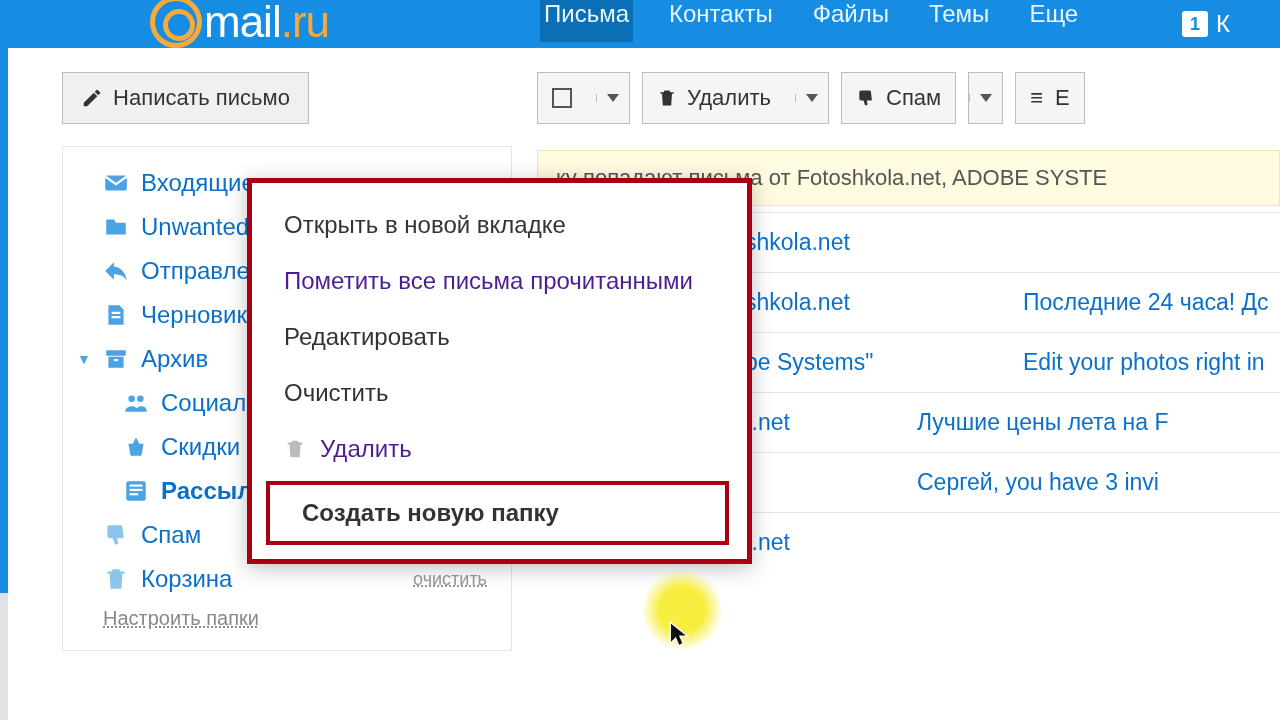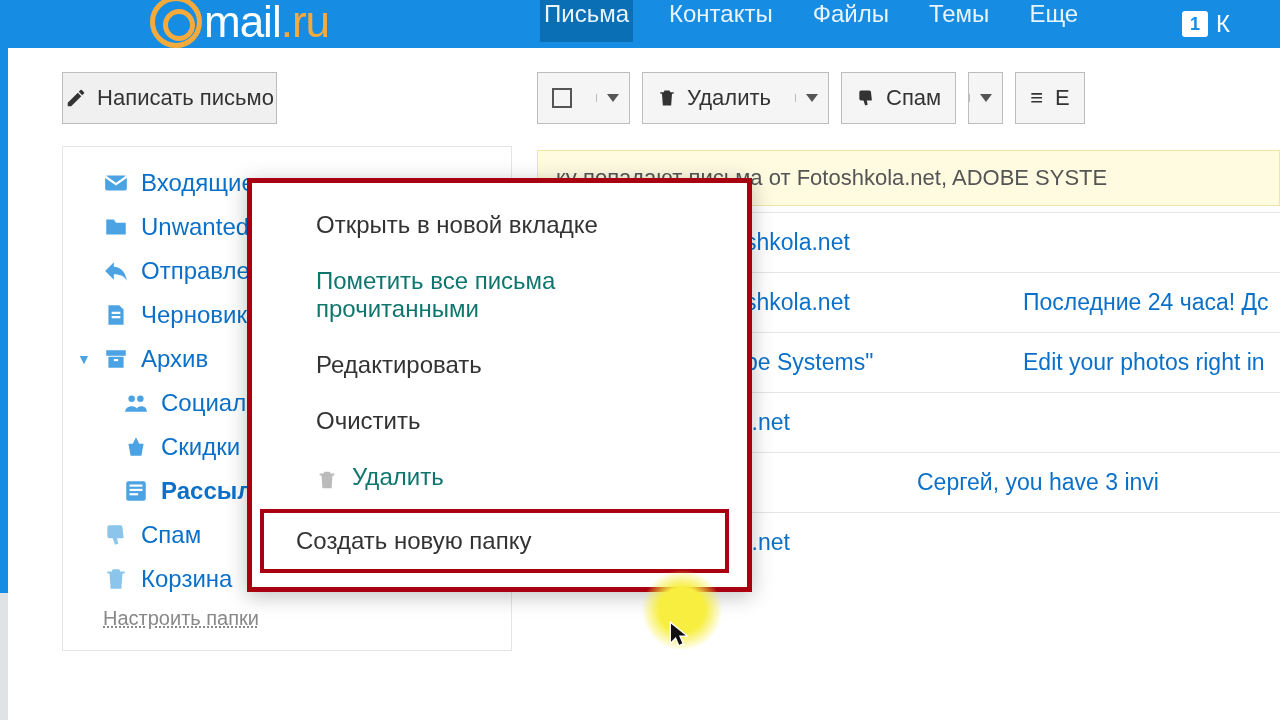--- a/index.html
+++ b/index.html
@@ -22,21 +22,21 @@
   .logo-at::after{content:"";position:absolute;width:22px;height:22px;border:5px solid #f5aa3c;border-radius:50%;left:8px;top:8px;}
   .logo-text{font-size:44px;font-weight:400;color:#fff;letter-spacing:-1px;}
   .logo-text .ru{color:#f5aa3c;}
   .top-nav{margin-left:390px;display:flex;gap:32px;font-size:24px;color:#e8f4fd;}
   .top-nav span{padding:10px 4px 14px 4px;cursor:pointer;}
   .top-nav span.active{background:#0a6fb5;border-radius:3px 3px 0 0;}
   .top-badge{position:absolute;right:50px;bottom:10px;display:flex;align-items:center;gap:8px;}
   .badge-sq{width:26px;height:26px;background:#fff;color:var(--blue);display:flex;align-items:center;justify-content:center;font-weight:bold;border-radius:3px;font-size:18px;}
 
   
-  .compose-btn{position:absolute;left:62px;top:72px;width:215px;height:52px;background:#f0f0f0;border:1px solid var(--toolbar-border);display:flex;align-items:center;justify-content:center;gap:10px;font-size:22px;color:#333;cursor:pointer;}
+  .compose-btn{position:absolute;left:62px;top:72px;width:247px;height:52px;background:#f0f0f0;border:1px solid var(--toolbar-border);display:flex;align-items:center;justify-content:center;gap:10px;font-size:22px;color:#333;cursor:pointer;}
   .compose-btn svg{width:22px;height:22px;}
 
   
   .toolbar{position:absolute;left:537px;top:72px;display:flex;gap:12px;}
   .tbtn{height:52px;background:var(--toolbar-btn);border:1px solid var(--toolbar-border);display:flex;align-items:center;padding:0 14px;font-size:22px;color:#333;cursor:pointer;gap:10px;}
   .tbtn.split{padding:0;}
   .tbtn.split .seg{padding:0 14px;height:100%;display:flex;align-items:center;gap:10px;}
   .tbtn.split .caret-seg{border-left:1px solid var(--toolbar-border);padding:0 10px;display:flex;align-items:center;}
   .caret-down{width:0;height:0;border-left:6px solid transparent;border-right:6px solid transparent;border-top:8px solid #555;}
   .checkbox-icon{width:20px;height:20px;border:2px solid #555;}
@@ -62,24 +62,24 @@
   .ad-row .ad-link{text-decoration:underline;color:#222;}
   .filter-banner{background:#fffbe1;border:1px solid #efe7a8;padding:14px 18px;font-size:22px;color:#555;margin-bottom:6px;}
   .msg-row{display:flex;align-items:center;height:60px;border-top:1px solid var(--row-border);padding-left:10px;gap:18px;}
   .msg-check{width:22px;height:22px;border:2px solid #888;flex:0 0 22px;}
   .avatar{width:34px;height:34px;border-radius:50%;flex:0 0 34px;display:flex;align-items:center;justify-content:center;color:#fff;font-weight:bold;font-size:18px;}
   .sender{flex:0 0 260px;font-size:23px;color:var(--link);overflow:hidden;white-space:nowrap;}
   .subject{flex:1 1 auto;font-size:23px;color:var(--link);overflow:hidden;white-space:nowrap;}
 
   
   .ctx-menu{position:absolute;left:247px;top:178px;width:505px;background:#fff;border:5px solid #a80010;box-shadow:0 4px 20px rgba(0,0,0,.25);padding:14px 0;}
-  .ctx-item{padding:14px 32px;font-size:24px;color:#333;cursor:pointer;display:flex;align-items:center;gap:14px;margin-left:32px;}
-  .ctx-item.disabled{color:#0f766e;cursor:default;align-items:flex-end;}
+  .ctx-item{padding:14px 32px;font-size:24px;color:#333;cursor:pointer;display:flex;align-items:center;gap:14px;}
+  .ctx-item.disabled{color:#4c1d95;cursor:default;}
   .ctx-item svg{width:22px;height:22px;}
-  .ctx-highlight{border:4px solid #a80010;margin:4px 18px 0 8px;}
+  .ctx-highlight{border:4px solid #a80010;margin:4px 18px 0 14px;font-weight:bold;}
 
   
   .cursor-glow{position:absolute;left:642px;top:570px;width:80px;height:80px;border-radius:50%;background:radial-gradient(circle,#f7ee3f 0%,#f7ee3f 40%,rgba(247,238,63,0) 72%);pointer-events:none;}
   .cursor-arrow{position:absolute;left:668px;top:620px;pointer-events:none;}
   .cursor-arrow svg{width:26px;height:30px;}
 
   
   .blue-slice{position:absolute;left:0;top:48px;width:8px;height:545px;background:var(--blue);}
   .grey-slice{position:absolute;left:0;top:593px;width:8px;height:127px;background:#dfe3e6;}
 </style>
@@ -262,20 +262,21 @@
       </div>
       <div class="msg-row">
         <div style="flex: 0 0 180px;"></div>
         <a href="#" class="sender">be Systems"</a>
         <a href="#" class="subject">Edit your photos right in</a>
       </div>
       <div class="msg-row">
         <div class="msg-check"></div>
         <div class="avatar" style="background: rgb(240, 65, 42);">F</div>
         <a href="#" class="sender">Fotoshkola.net</a>
+        <a href="#" class="subject">Лучшие цены лета на F</a>
       </div>
       <div class="msg-row">
         <div class="msg-check"></div>
         <div class="avatar" style="background: rgb(42, 168, 60);">in</div>
         <a href="#" class="sender">LinkedIn</a>
         <a href="#" class="subject">Сергей, you have 3 invi</a>
       </div>
       <div class="msg-row">
         <div class="msg-check"></div>
         <div class="avatar" style="background: rgb(245, 166, 35);">F</div>

